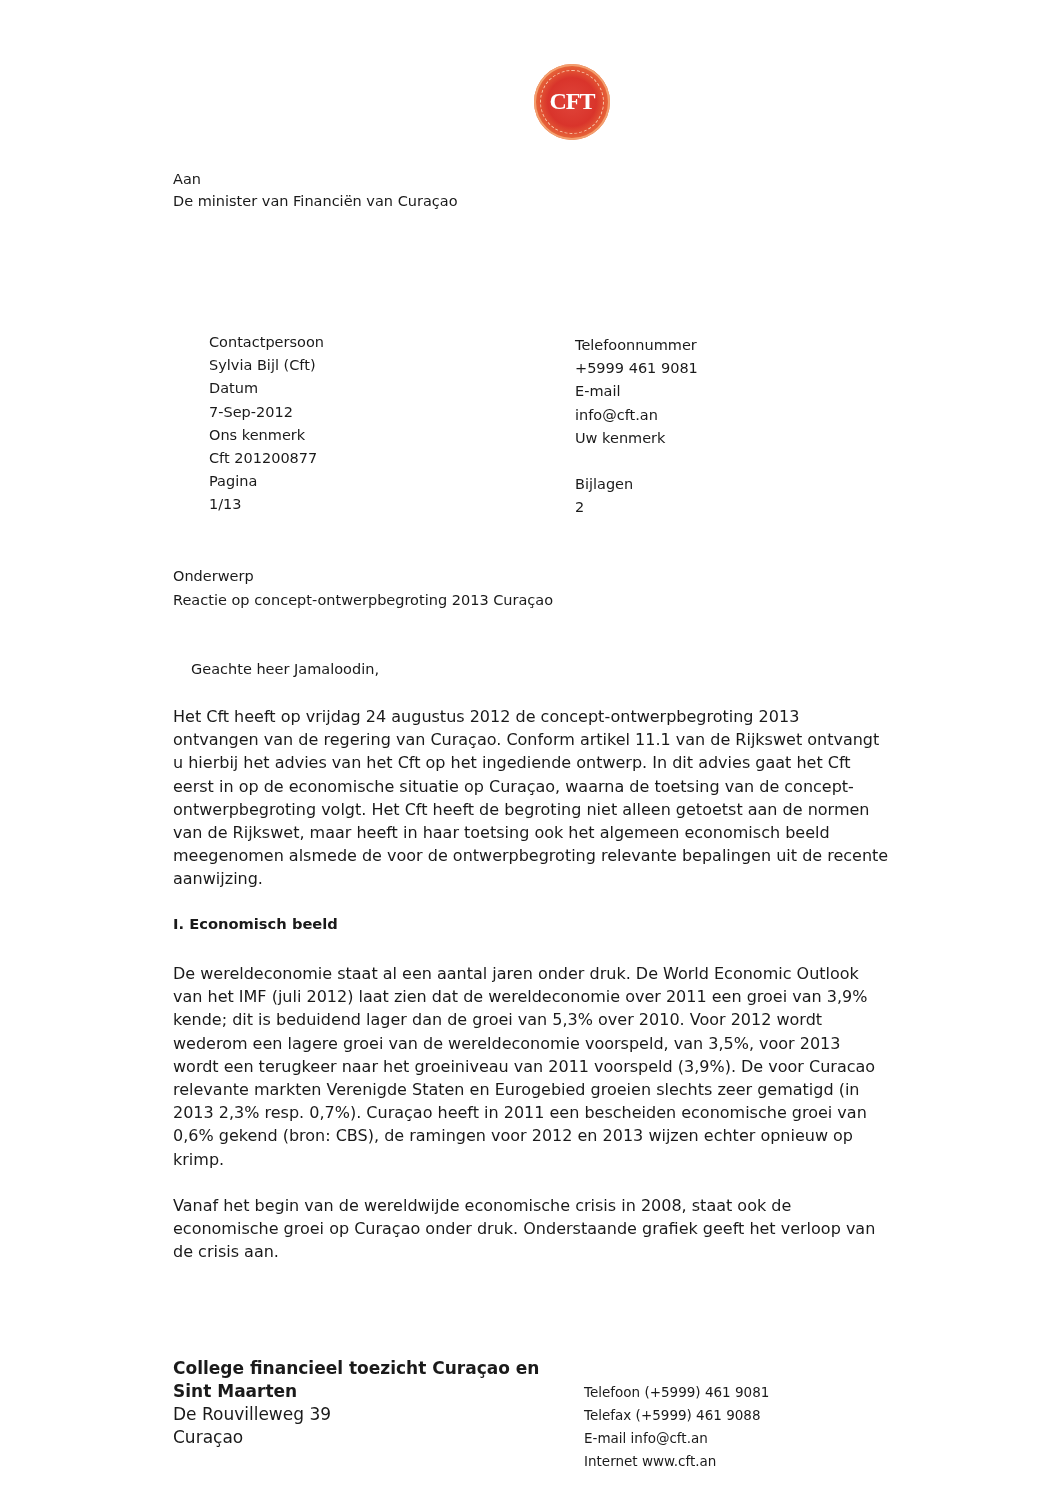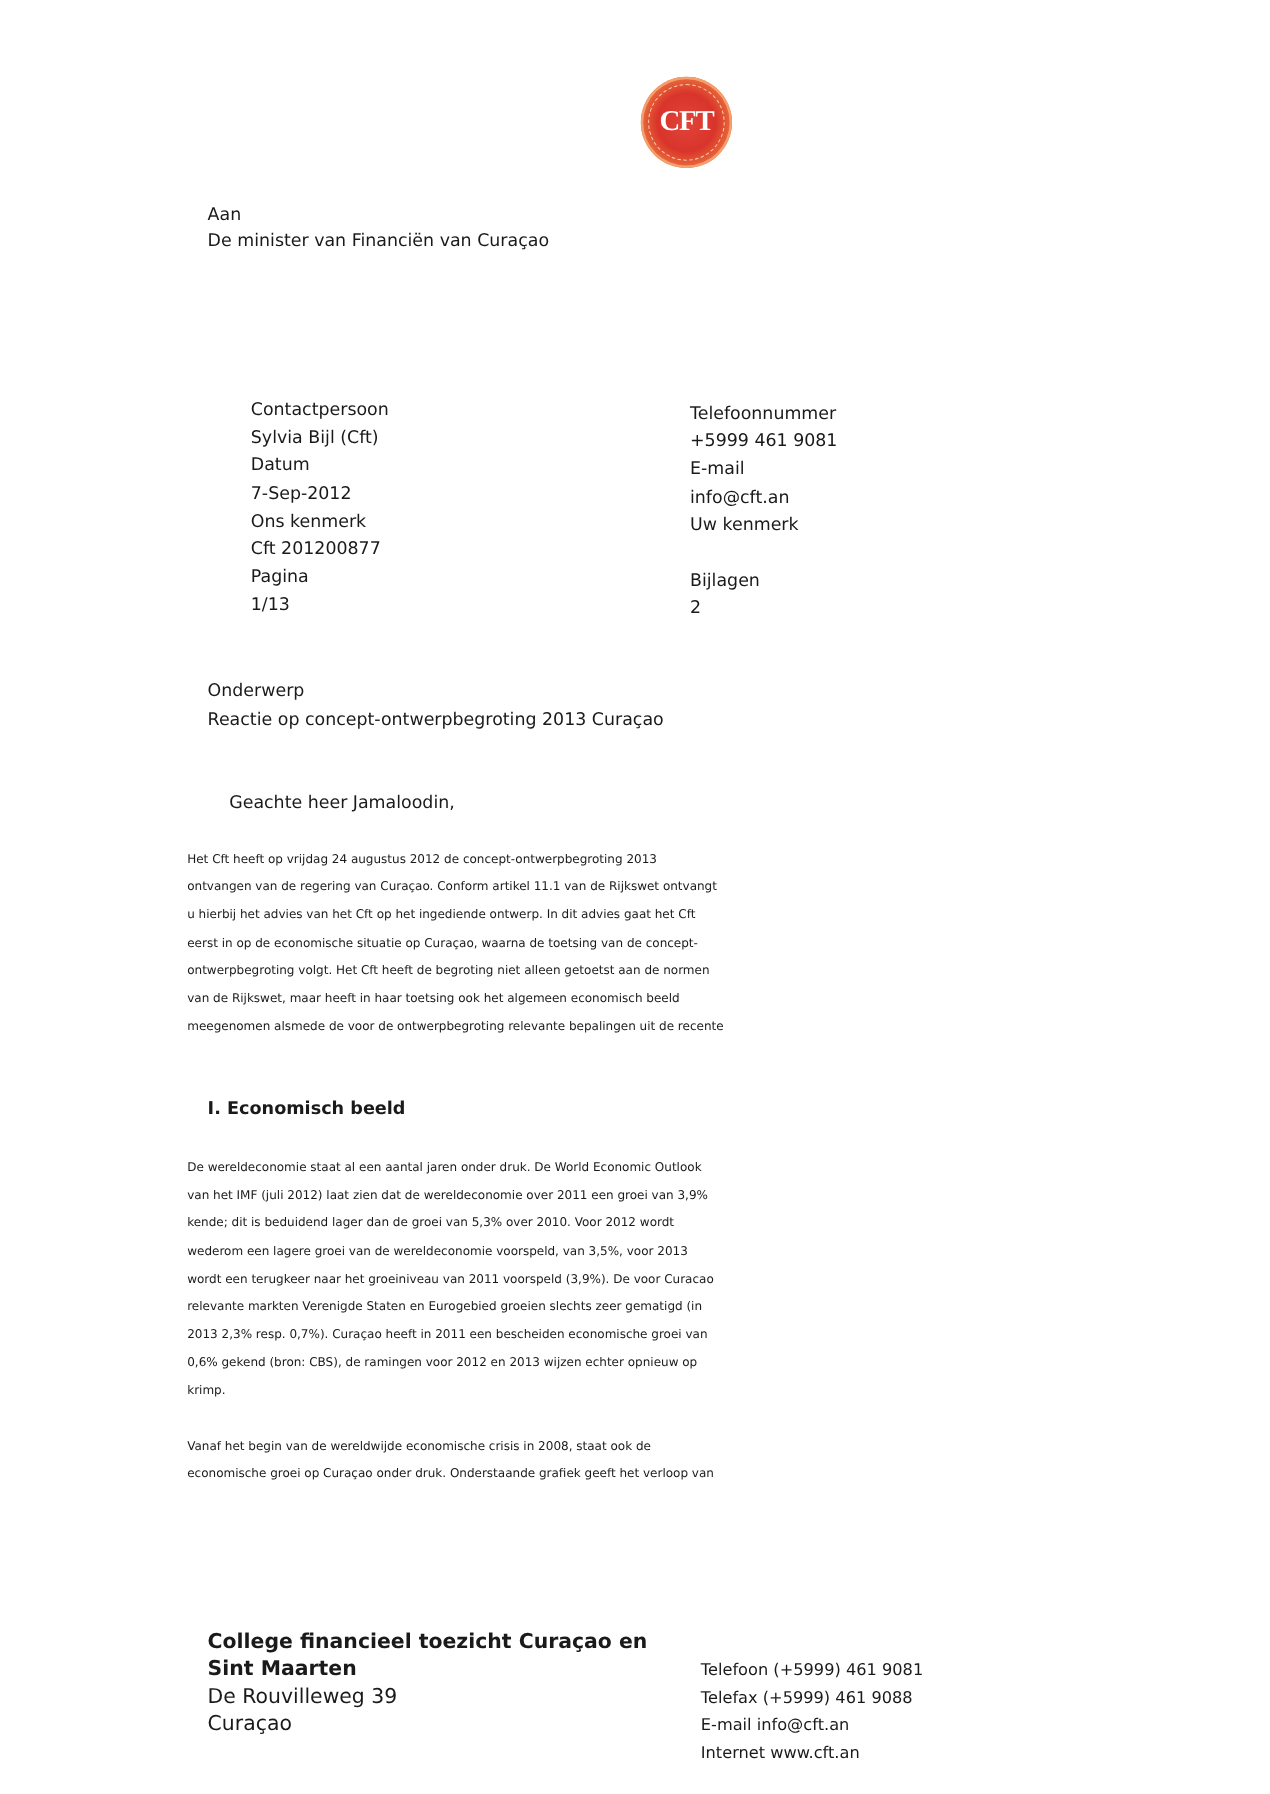--- a/index.html
+++ b/index.html
@@ -18,21 +18,21 @@
     border: 1px dashed rgba(255,230,200,0.8); box-sizing: border-box;
   }
   .logo-text {
     position: absolute; left: 0; top: 24px; width: 76px; text-align: center;
     color: #ffffff; font-weight: bold; font-size: 24px; letter-spacing: -1px;
     font-family: Liberation Serif, serif;
   }
   .t { font-size: 14.5px; line-height: 23px; white-space: nowrap; }
   .meta-col { font-size: 14.5px; line-height: 23.2px; }
   .meta-col div { white-space: nowrap; height: 23.2px; }
-  .para { left: 156px; width: 700px; font-size: 10px; line-height: 23.2px; white-space: normal; }
+  .para { left: 173px; width: 700px; font-size: 16px; line-height: 23.2px; white-space: normal; }
   .para span.line { display: block; white-space: nowrap; }
   .heading { font-weight: bold; font-size: 14.7px; }
   .footer-left { left: 173px; top: 1357px; font-size: 17px; line-height: 23px; }
   .footer-right { left: 584px; top: 1381px; font-size: 13.5px; line-height: 23px; }
   .bold { font-weight: bold; }
 </style>
 </head>
 <body>
 
 <div class="abs logo">
@@ -71,39 +71,41 @@
 <div class="abs t" style="left:191px; top:658px;">Geachte heer Jamaloodin,</div>
 
 <div class="abs para" style="top:705px;">
   <span class="line">Het Cft heeft op vrijdag 24 augustus 2012 de concept-ontwerpbegroting 2013</span>
   <span class="line">ontvangen van de regering van Curaçao. Conform artikel 11.1 van de Rijkswet ontvangt</span>
   <span class="line">u hierbij het advies van het Cft op het ingediende ontwerp. In dit advies gaat het Cft</span>
   <span class="line">eerst in op de economische situatie op Curaçao, waarna de toetsing van de concept-</span>
   <span class="line">ontwerpbegroting volgt. Het Cft heeft de begroting niet alleen getoetst aan de normen</span>
   <span class="line">van de Rijkswet, maar heeft in haar toetsing ook het algemeen economisch beeld</span>
   <span class="line">meegenomen alsmede de voor de ontwerpbegroting relevante bepalingen uit de recente</span>
+  <span class="line">aanwijzing.</span>
 </div>
 
 <div class="abs heading" style="left:173px; top:915px;">I. Economisch beeld</div>
 
 <div class="abs para" style="top:962px;">
   <span class="line">De wereldeconomie staat al een aantal jaren onder druk. De World Economic Outlook</span>
   <span class="line">van het IMF (juli 2012) laat zien dat de wereldeconomie over 2011 een groei van 3,9%</span>
   <span class="line">kende; dit is beduidend lager dan de groei van 5,3% over 2010. Voor 2012 wordt</span>
   <span class="line">wederom een lagere groei van de wereldeconomie voorspeld, van 3,5%, voor 2013</span>
   <span class="line">wordt een terugkeer naar het groeiniveau van 2011 voorspeld (3,9%). De voor Curacao</span>
   <span class="line">relevante markten Verenigde Staten en Eurogebied groeien slechts zeer gematigd (in</span>
   <span class="line">2013 2,3% resp. 0,7%). Curaçao heeft in 2011 een bescheiden economische groei van</span>
   <span class="line">0,6% gekend (bron: CBS), de ramingen voor 2012 en 2013 wijzen echter opnieuw op</span>
   <span class="line">krimp.</span>
 </div>
 
 <div class="abs para" style="top:1194px;">
   <span class="line">Vanaf het begin van de wereldwijde economische crisis in 2008, staat ook de</span>
   <span class="line">economische groei op Curaçao onder druk. Onderstaande grafiek geeft het verloop van</span>
+  <span class="line">de crisis aan.</span>
 </div>
 
 <div class="abs footer-left">
   <div class="bold">College financieel toezicht Curaçao en</div>
   <div class="bold">Sint Maarten</div>
   <div>De Rouvilleweg 39</div>
   <div>Curaçao</div>
 </div>
 <div class="abs footer-right">
   <div>Telefoon (+5999) 461 9081</div>

